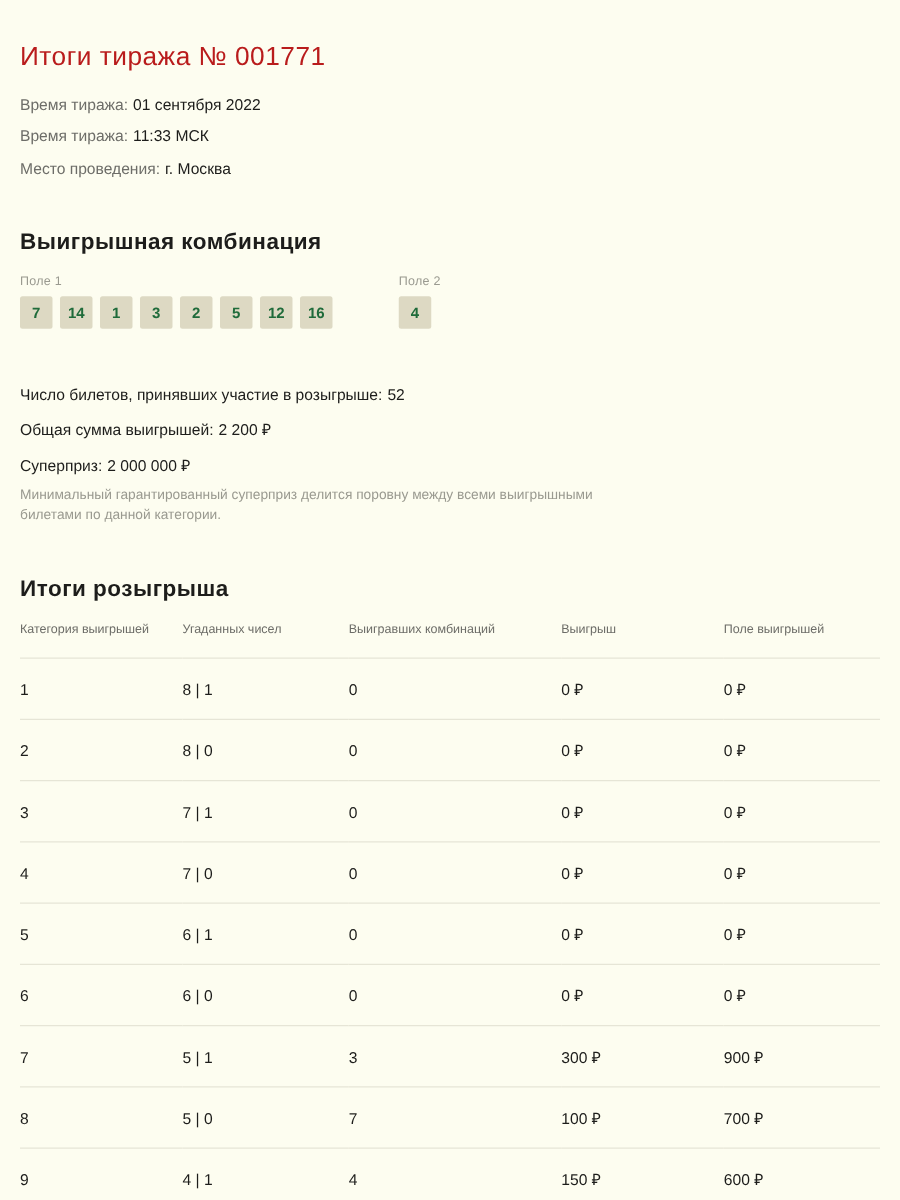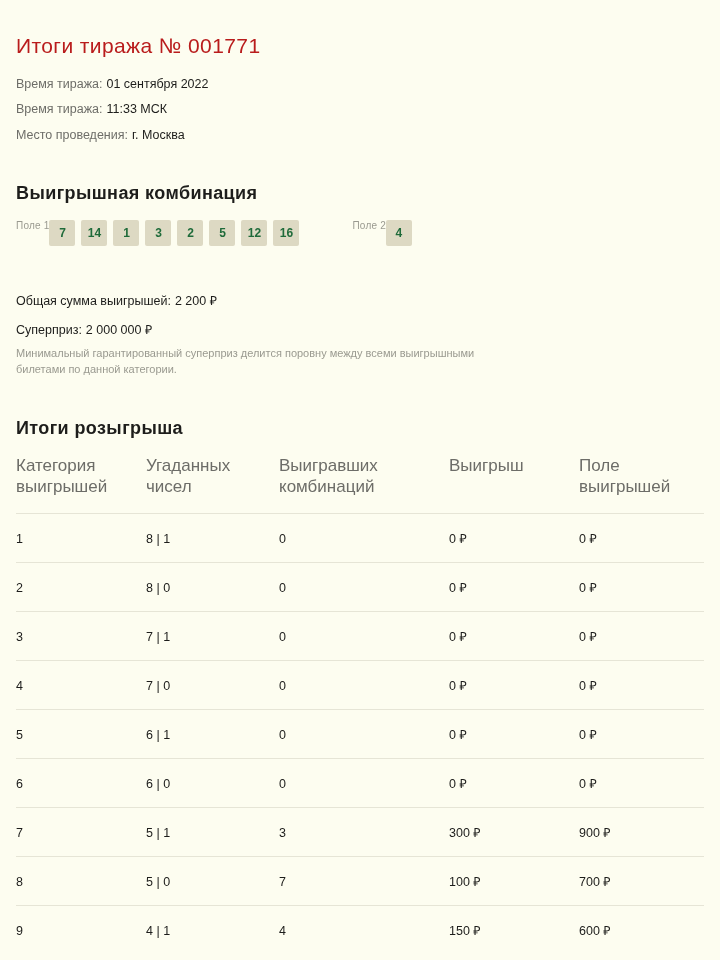--- a/index.html
+++ b/index.html
@@ -45,21 +45,21 @@
     letter-spacing: 0.4px;
     margin: 40px 0 16px 0;
     color: #1d1d1b;
   }
   .fields {
     display: flex;
     align-items: flex-start;
   }
   .field-block {
     display: flex;
-    flex-direction: row;
+    flex-direction: column;
   }
   .field-block.second {
     margin-left: 47px;
     justify-content: center;
   }
   .field-label {
     font-size: 10px;
     color: #9a9a90;
     margin-bottom: 6px;
     letter-spacing: 0.2px;
@@ -105,21 +105,21 @@
   table.results {
     width: 100%;
     border-collapse: collapse;
     margin-top: 10px;
     font-size: 12.5px;
   }
   table.results thead th {
     text-align: left;
     font-weight: normal;
     color: #6d6d68;
-    font-size: 17px;
+    font-size: 10px;
     padding: 0 0 16px 0;
     vertical-align: top;
     line-height: 1.25;
   }
   table.results tbody td {
     padding: 16px 0 15px 0;
     border-top: 1px solid #e6e5d6;
     color: #1d1d1b;
     vertical-align: middle;
   }
@@ -165,20 +165,23 @@
     <div class="field-block second">
       <div class="field-label">Поле 2</div>
       <div class="balls">
         <div class="ball">4</div>
       </div>
     </div>
   </div>
 
   <div class="stats">
     <div class="stat-row">
+      <span class="stat-label">Число билетов, принявших участие в розыгрыше:</span><span class="stat-value">52</span>
+    </div>
+    <div class="stat-row">
       <span class="stat-label">Общая сумма выигрышей:</span><span class="stat-value">2 200 ₽</span>
     </div>
     <div class="stat-row">
       <span class="stat-label">Суперприз:</span><span class="stat-value">2 000 000 ₽</span>
     </div>
     <div class="note">Минимальный гарантированный суперприз делится поровну между всеми выигрышными билетами по данной категории.</div>
   </div>
 
   <h2 class="section">Итоги розыгрыша</h2>
 

